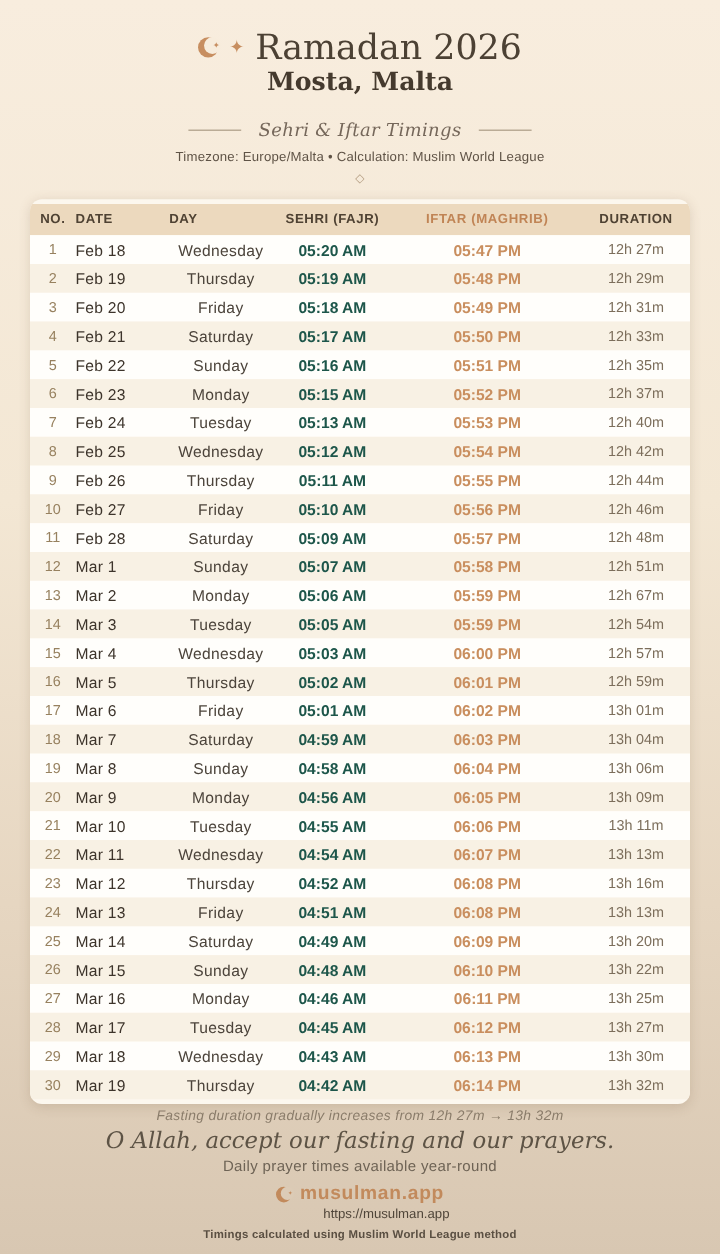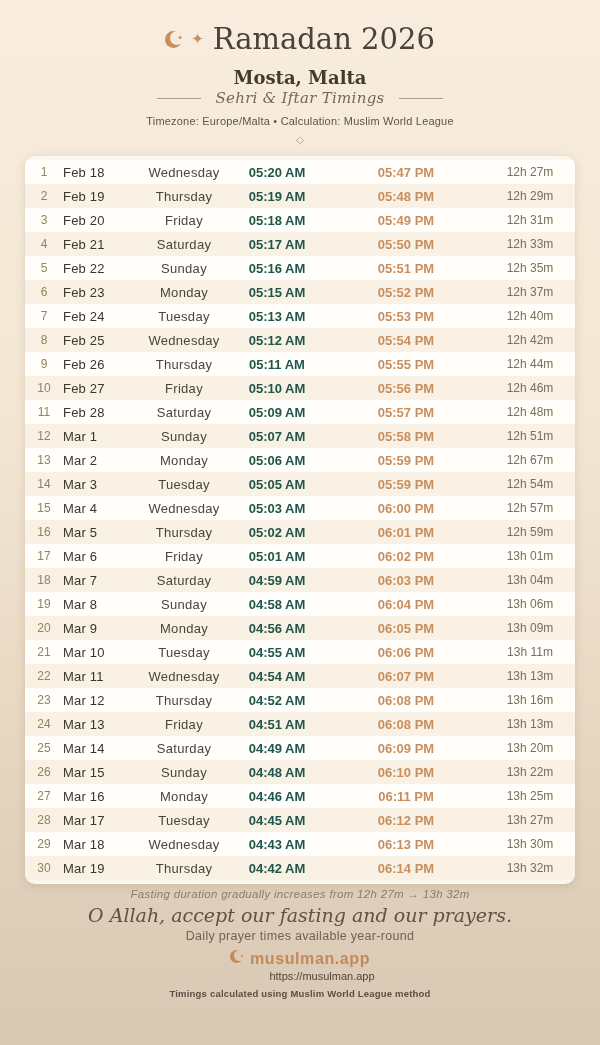--- a/index.html
+++ b/index.html
@@ -13,22 +13,22 @@
   .page { width:600px; padding-top:22px; }
 
   
   .title-row { display:flex; align-items:center; justify-content:center; gap:9px; height:34px; }
   .crescent { position:relative; width:17px; height:17px; display:inline-block; }
   .crescent::before { content:""; position:absolute; inset:0; background:#c78e60; border-radius:50%; }
   .crescent::after { content:""; position:absolute; left:5px; top:0px; width:14px; height:14px; background:#f7ecdc; border-radius:50%; }
   .crescent .inner-star { position:absolute; right:-1px; top:4px; font-size:7px; line-height:7px; color:#c78e60; font-family:"DejaVu Sans",sans-serif; z-index:2; }
   .sparkle { color:#c78e60; font-size:15px; line-height:15px; font-family:"DejaVu Sans",sans-serif; }
   .main-title { font-family:"DejaVu Serif","Liberation Serif",serif; font-size:29px; line-height:32px; color:#4c4134; }
-  .location { font-family:"DejaVu Serif","Liberation Serif",serif; font-weight:bold; font-size:18px; line-height:20px; color:#453a2e; margin-top:12px; }
-  .divider-row { display:flex; align-items:center; justify-content:center; gap:14px; margin-top:1px; }
+  .location { font-family:"DejaVu Serif","Liberation Serif",serif; font-weight:bold; font-size:21px; line-height:20px; color:#453a2e; margin-top:2px; }
+  .divider-row { display:flex; align-items:center; justify-content:center; gap:14px; margin-top:21px; }
   .divider-row .line { width:44px; height:1px; background:#ab9c86; }
   .subtitle { font-family:"DejaVu Serif","Liberation Serif",serif; font-style:italic; font-size:15px; color:#75675a; letter-spacing:.3px; }
   .meta { margin-top:8px; font-size:11px; color:#5f5346; letter-spacing:.2px; }
   .ornament { margin-top:7px; font-size:10px; line-height:12px; color:#b49d82; font-family:"DejaVu Sans",sans-serif; }
 
   
   .card {
     width:550px; margin:10px auto 0; background:#fcf7ee;
     border-radius:10px; overflow:hidden; padding:4px 0;
     box-shadow:0 2px 10px rgba(110,85,55,.18);
@@ -46,21 +46,21 @@
   .trow .date { font-size:13px; color:#3d342b; letter-spacing:.2px; }
   .trow .day  { font-size:13px; color:#4c443b; letter-spacing:.3px;text-align:center; }
   .trow .sehri{ font-size:13px; font-weight:bold; color:#1d564a; }
   .trow .iftar{ font-size:13px; font-weight:bold; color:#c98e5e; }
   .trow .dur  { font-size:12px; color:#7c6e5b; }
 
   
   .fasting-note { margin-top:4px; font-size:11.5px; font-style:italic; color:#8a7c6a; letter-spacing:.3px; }
   .quote { margin-top:4px; font-family:"DejaVu Serif","Liberation Serif",serif; font-style:italic; font-size:19px; color:#5d5345; }
   .availability { margin-top:3px; font-size:12.5px; color:#6e6355; letter-spacing:.3px; }
-  .brand-row { display:flex; align-items:flex-start; justify-content:center; gap:7px; margin-top:7px; }
+  .brand-row { display:flex; align-items:center; justify-content:center; gap:7px; margin-top:7px; }
   .brand-row .crescent { width:13px; height:13px; }
   .brand-row .crescent::before { background:#c28a5c; }
   .brand-row .crescent::after { left:4px; top:0; width:11px; height:11px; background:#dccbb6; }
   .brand-row .crescent .inner-star { font-size:5px; line-height:5px; top:4px; color:#c28a5c; }
   .brand-name { font-size:16px; font-weight:bold; color:#c28a5c; letter-spacing:.6px; }
   .brand-url { margin-top:2px; font-size:11px; color:#4f4539;padding-left:44px; }
   .method-note { margin-top:6px; font-size:9.5px; font-weight:bold; color:#5a4f42; letter-spacing:.2px; }
 </style>
 </head>
 <body>
@@ -81,20 +81,28 @@
     <span class="line"></span>
     <span class="subtitle">Sehri &amp; Iftar Timings</span>
     <span class="line"></span>
   </div>
 
   <div class="meta">Timezone: Europe/Malta • Calculation: Muslim World League</div>
 
   <div class="ornament">◇</div>
 
   <div class="card">
+    <div class="thead">
+      <span class="c no">NO.</span>
+      <span class="c date">DATE</span>
+      <span class="c day">DAY</span>
+      <span class="c sehri">SEHRI (FAJR)</span>
+      <span class="c iftar">IFTAR (MAGHRIB)</span>
+      <span class="c dur">DURATION</span>
+    </div>
     <div id="tbody">
   <div class="trow">
     <span class="c no">1</span>
     <span class="c date">Feb 18</span>
     <span class="c day">Wednesday</span>
     <span class="c sehri">05:20 AM</span>
     <span class="c iftar">05:47 PM</span>
     <span class="c dur">12h 27m</span>
   </div>
 

